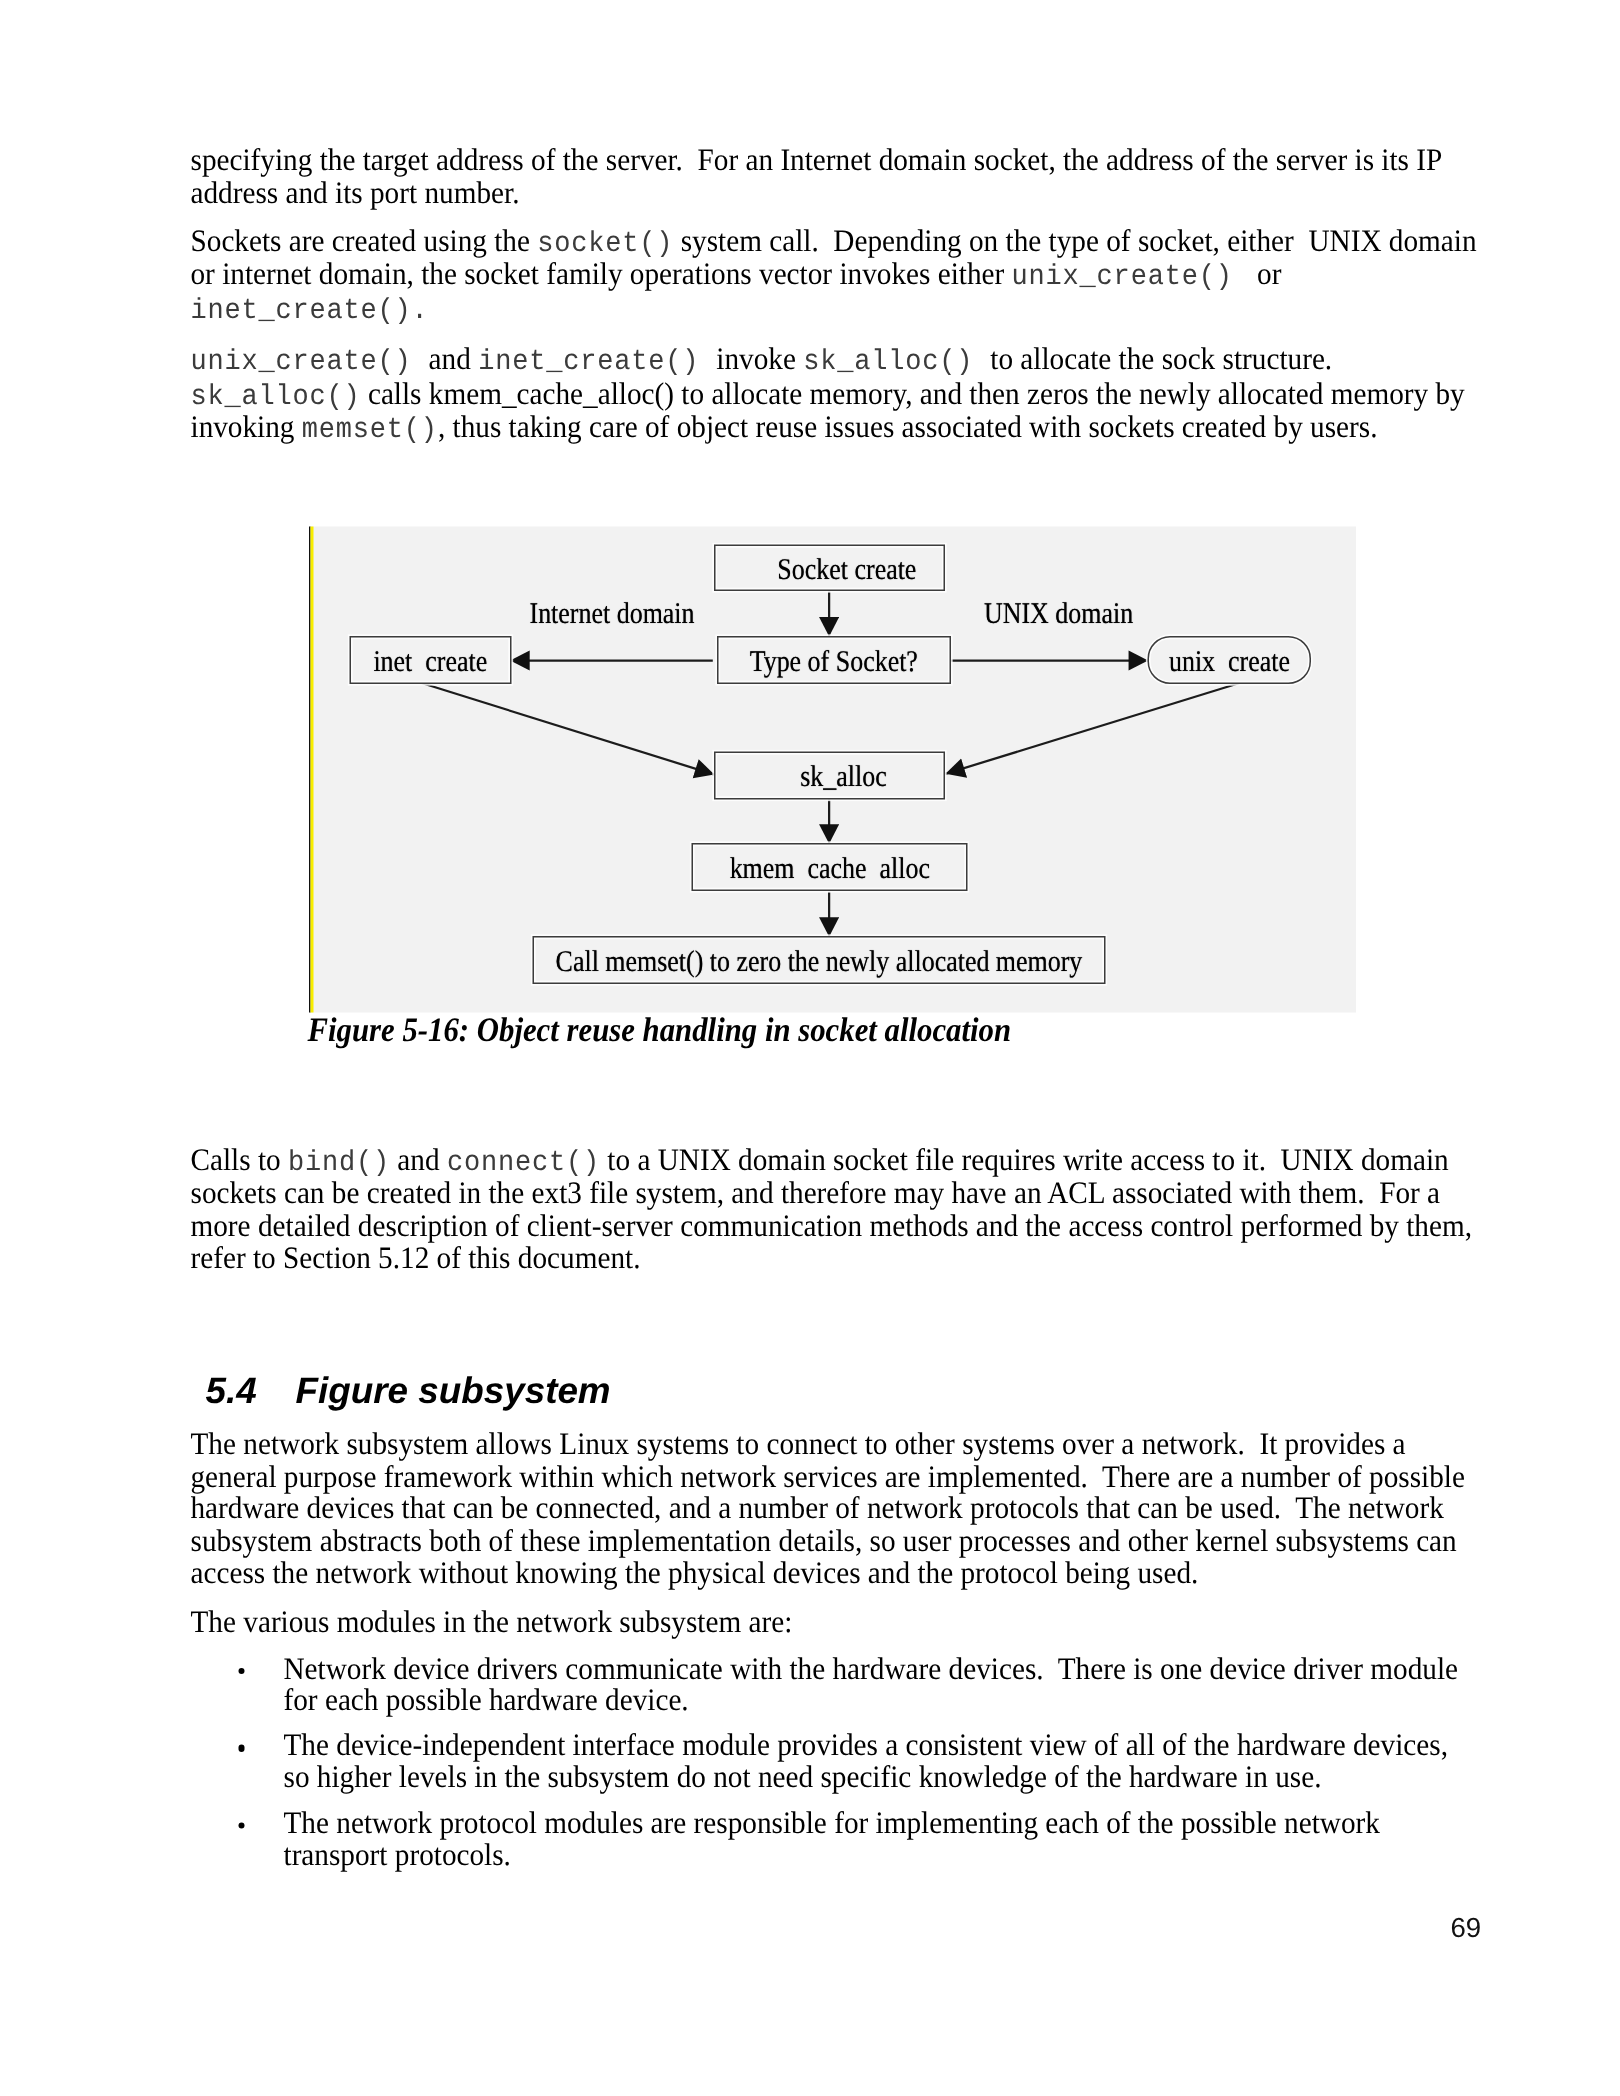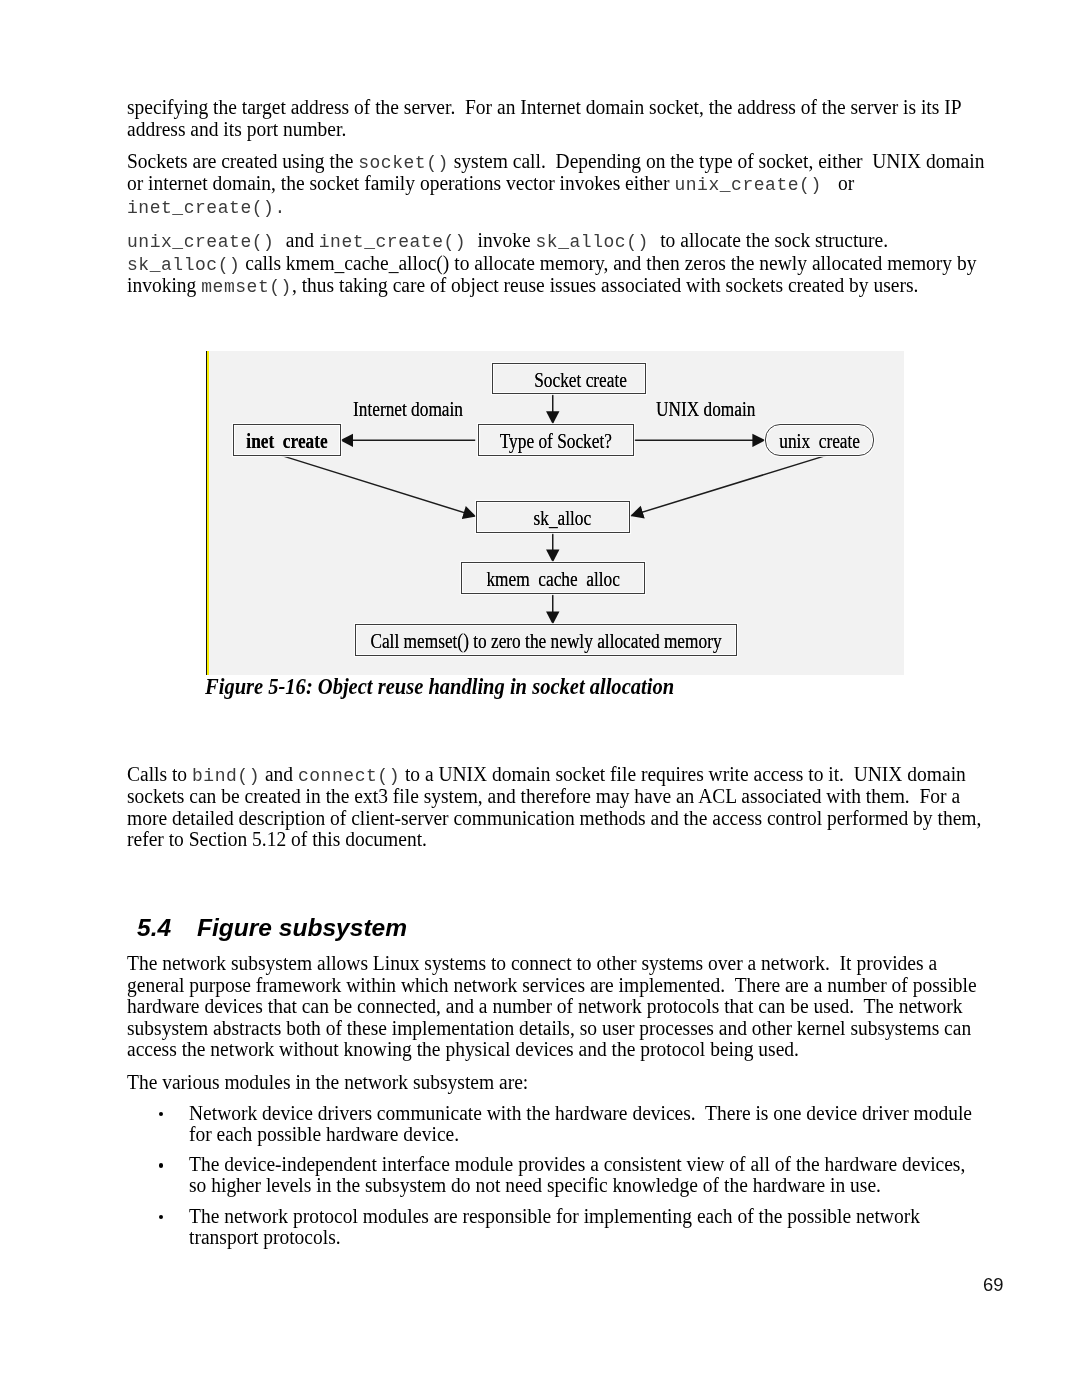--- a/index.html
+++ b/index.html
@@ -39,21 +39,21 @@
            transform:scaleX(0.90) translateZ(0);transform-origin:left top;}
 
   #heading{position:absolute;left:137px;top:915.5px;
            font-family:"Liberation Sans",sans-serif;font-weight:bold;font-style:italic;
            font-size:24.55px;color:#000;white-space:pre;line-height:1;transform:translateZ(0);}
   #heading .num{display:inline-block;width:60px;}
 
   .bdot{position:absolute;width:4.6px;height:4.6px;border-radius:50%;background:#000;}
 
   #pagenum{position:absolute;left:967px;top:1275.5px;line-height:1;
-           font-family:"Liberation Sans",sans-serif;font-size:18.4px;color:#111;transform:translateZ(0);margin-left:16px;}
+           font-family:"Liberation Sans",sans-serif;font-size:18.4px;color:#111;transform:translateZ(0);}
 </style>
 </head>
 <body>
 
 <div class="page">
 
   <div id="text-layer">
       <div>
         <div class="tline" style="left: 127px; top: 95.3px;"><span>specifying the target address of the server.  For an Internet domain socket, the address of the server is its IP</span></div>
         <div class="tline" style="left: 127px; top: 116.6px;"><span>address and its port number.</span></div>
@@ -113,24 +113,24 @@
       <g stroke="#1c1c1c" stroke-width="1.5" fill="none">
         <path d="M346.5,43 L346.5,73" marker-end="url(#ah)"></path>
         <path d="M269,89 L134,89" marker-end="url(#ah)"></path>
         <path d="M424,89 L559,89" marker-end="url(#ah)"></path>
         <path d="M75,104 L270,165" marker-end="url(#ah)"></path>
         <path d="M620,104 L424,164.5" marker-end="url(#ah)"></path>
         <path d="M346.5,181 L346.5,211" marker-end="url(#ah)"></path>
         <path d="M346.5,243 L346.5,273" marker-end="url(#ah)"></path>
       </g>
     </svg>
-  <div class="fbox" style="left: 286px; top: 11.5px; width: 153.5px; height: 31.5px; padding-left: 23px;">
+  <div class="fbox" style="left: 270px; top: 11.5px; width: 153.5px; height: 31.5px; padding-left: 23px;">
         <span>Socket create</span>
       </div>
-      <div class="fbox" style="left: 27px; top: 73px; width: 107.5px; height: 31.5px; font-weight: bold;">
+      <div class="fbox" style="left: 27px; top: 73px; width: 107.5px; height: 31.5px;">
         <span>inet  create</span>
       </div>
       <div class="fbox" style="left: 272px; top: 73px; width: 156px; height: 31.5px;">
         <span>Type of Socket?</span>
       </div>
       <div class="fbox" style="left: 559px; top: 73px; width: 108.5px; height: 31.5px; border-radius: 15px;">
         <span>unix  create</span>
       </div>
       <div class="fbox" style="left: 270px; top: 150px; width: 153.5px; height: 31.5px; padding-left: 20px;">
         <span>sk_alloc</span>

